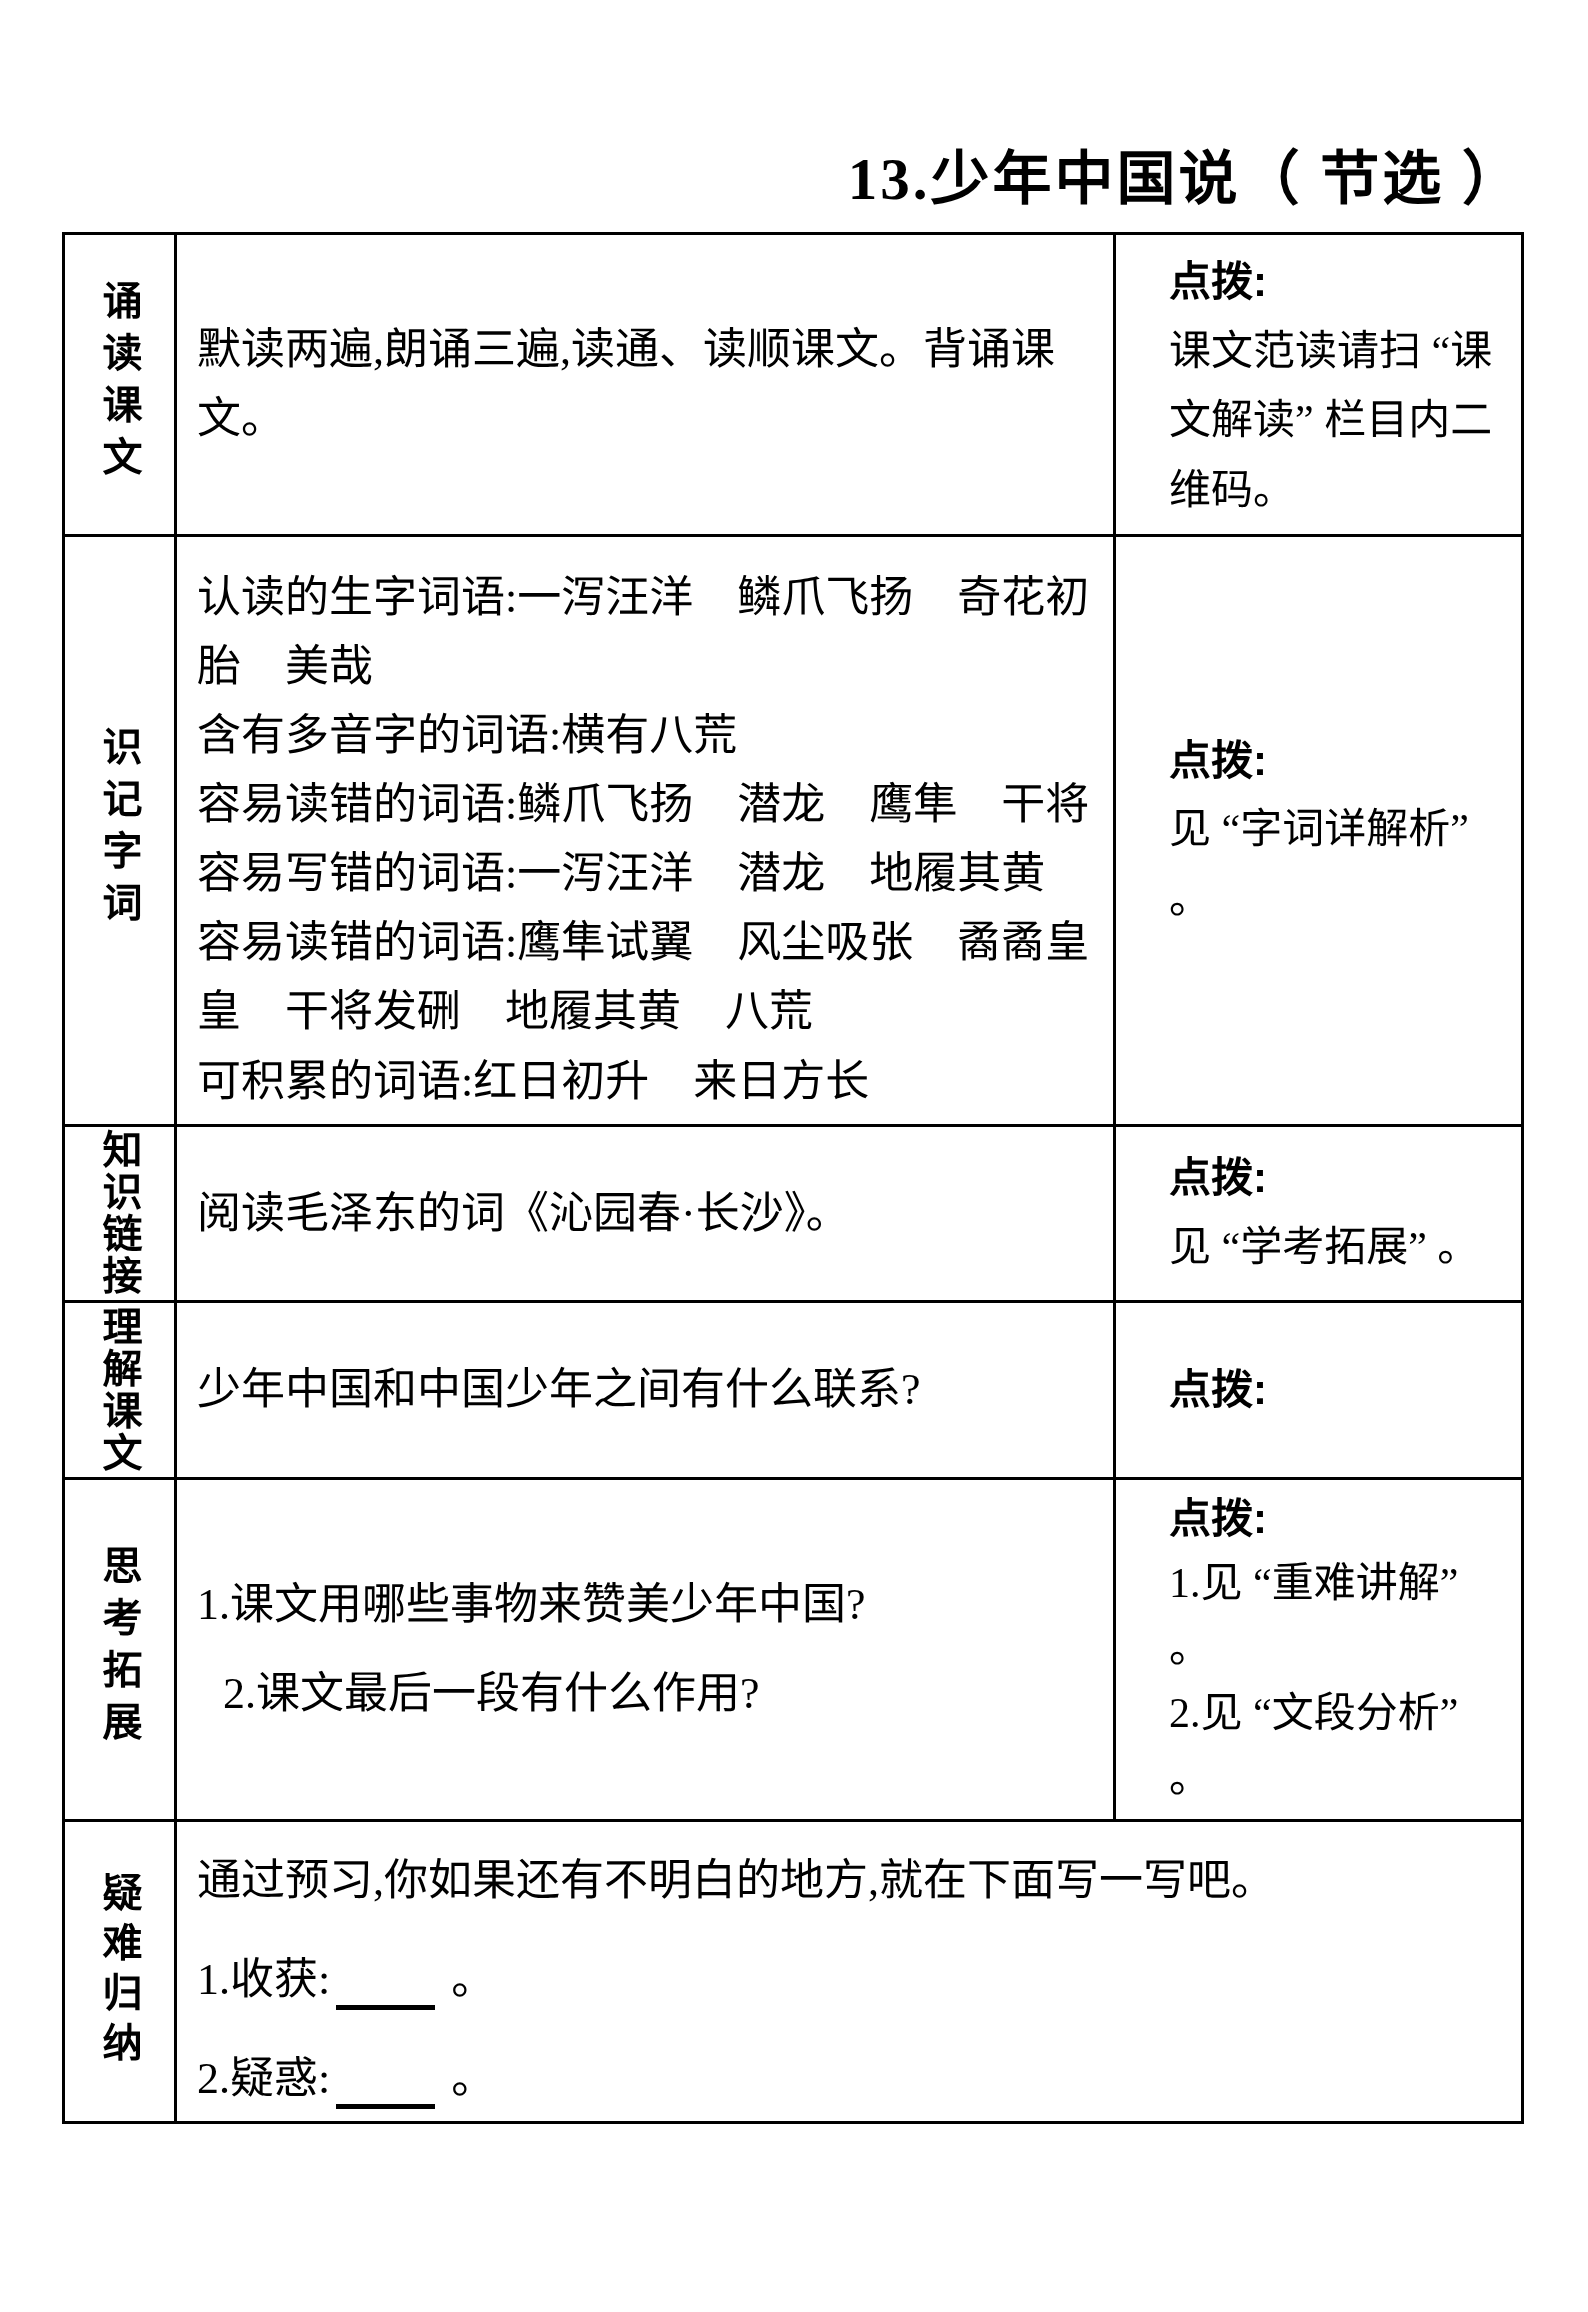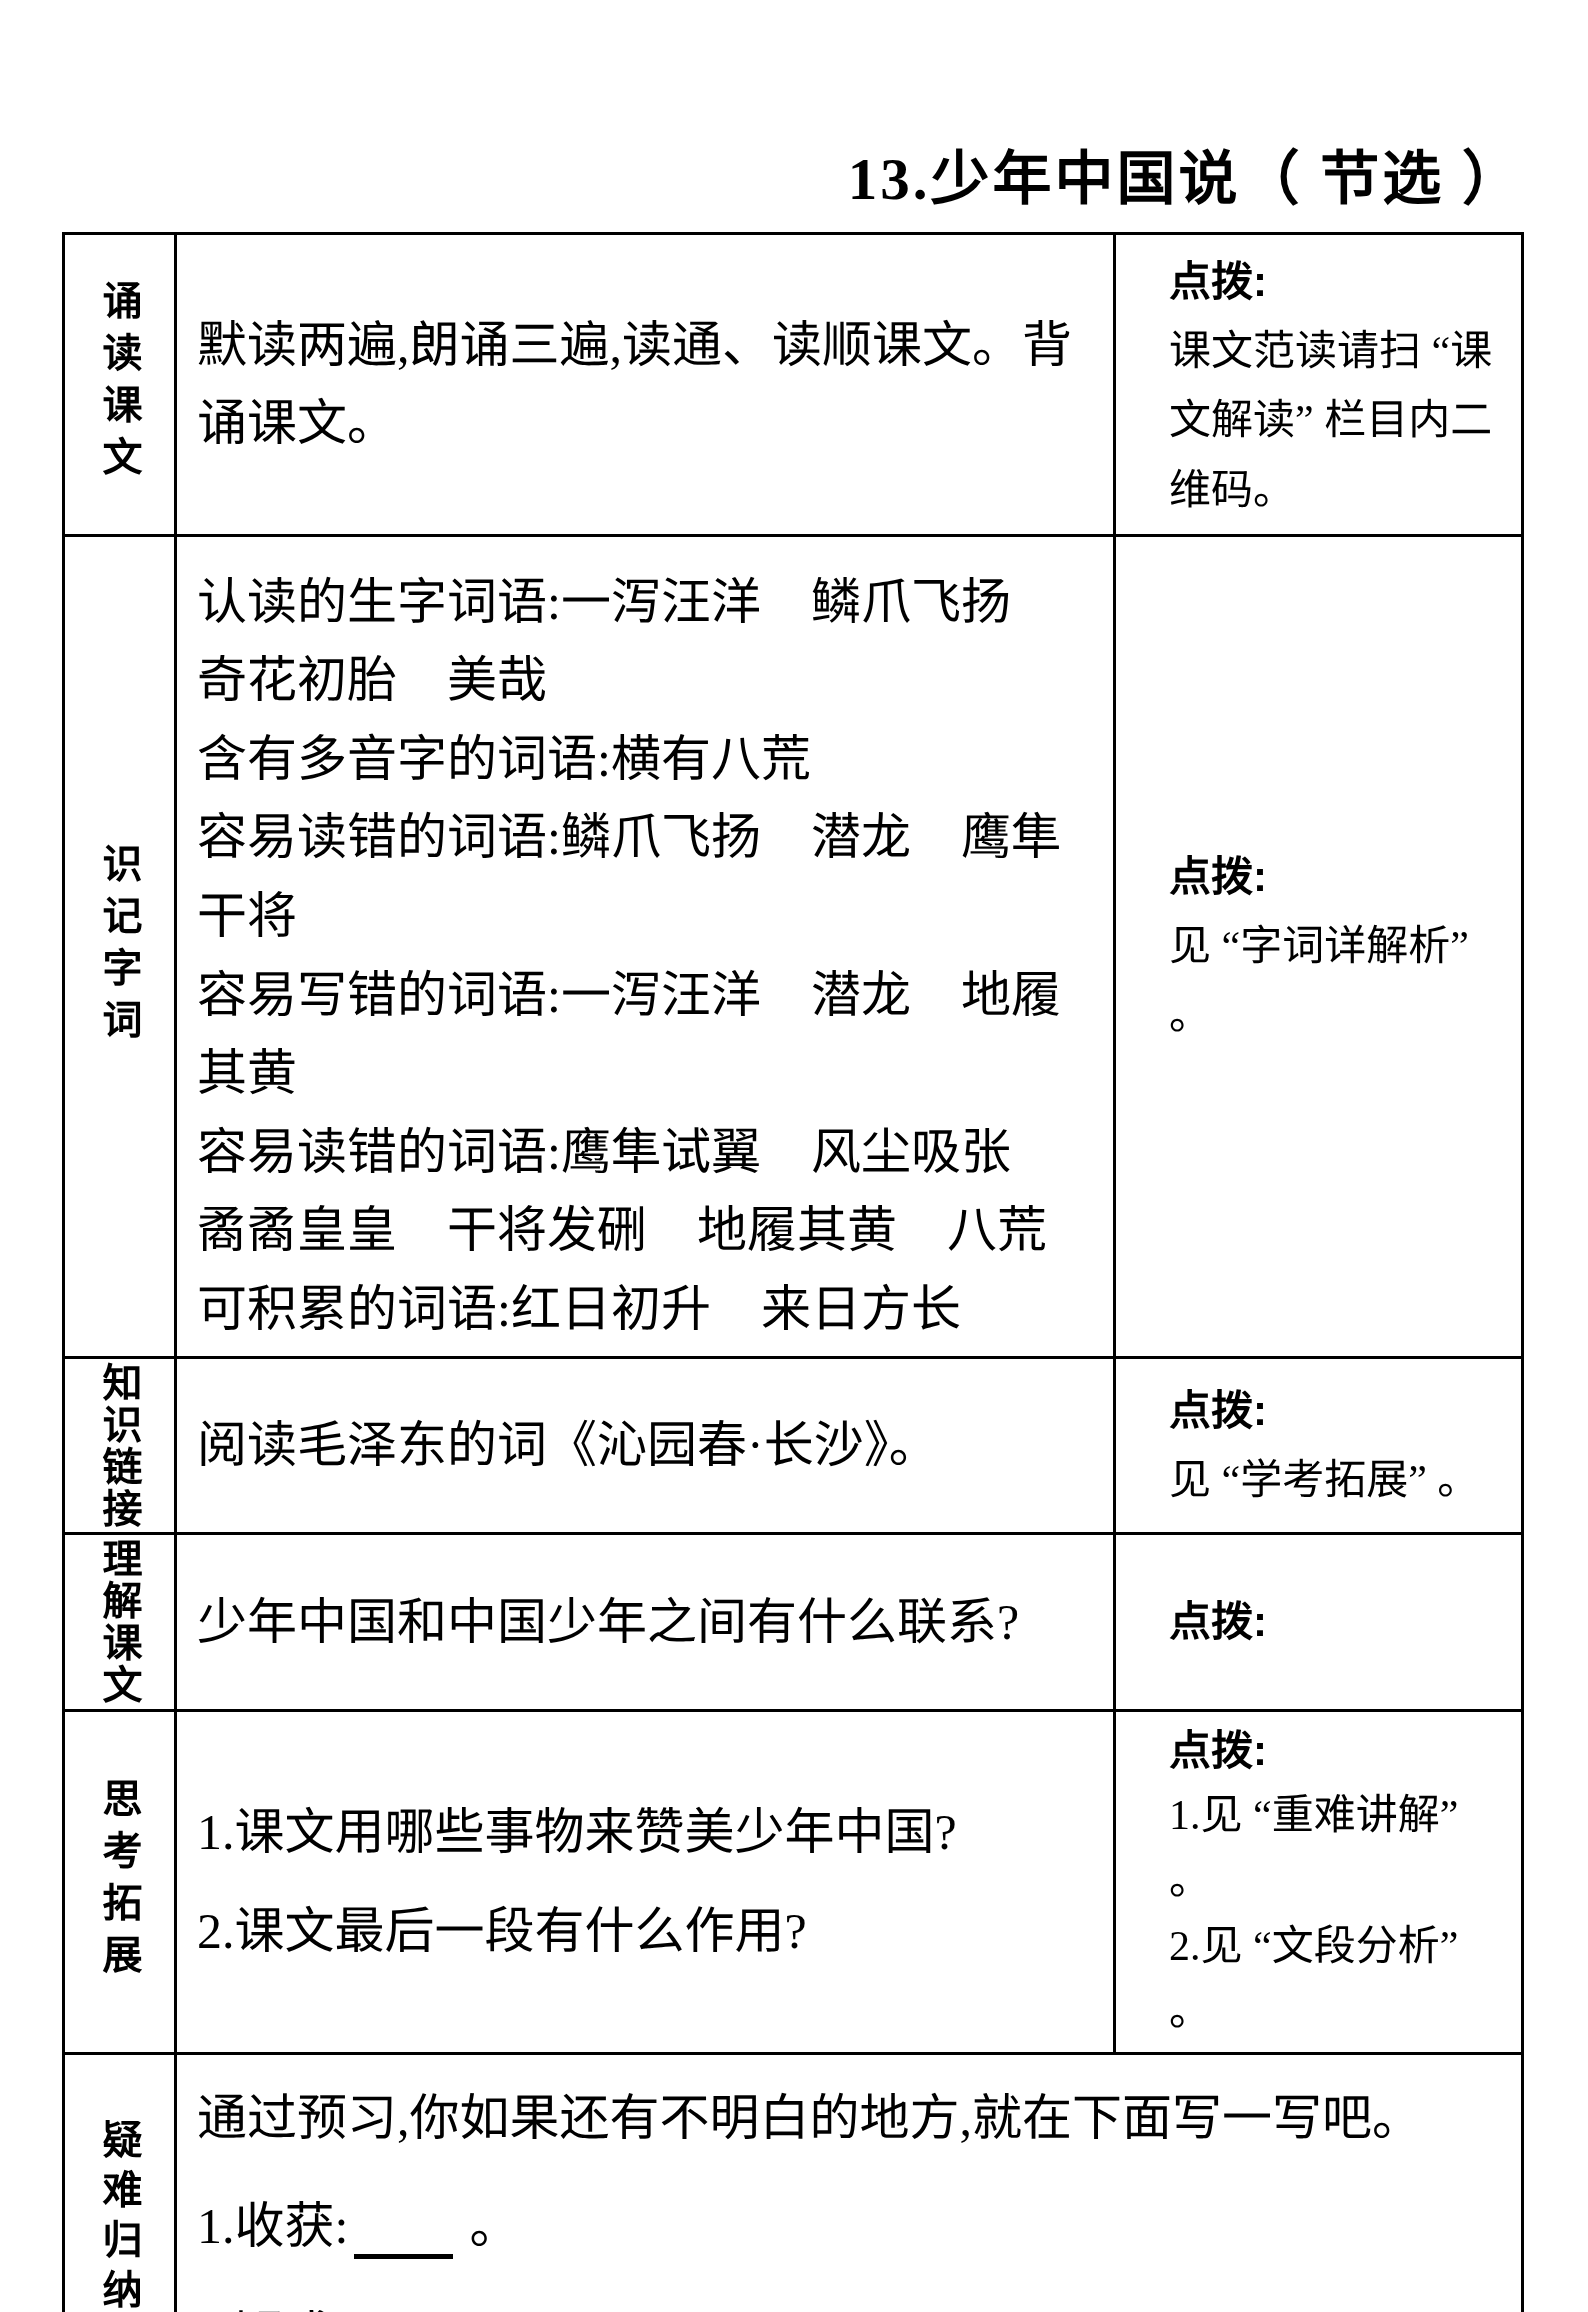--- a/index.html
+++ b/index.html
@@ -71,31 +71,31 @@
     font-weight: bold;
     font-size: 40px;
     letter-spacing: 12px;
     line-height: 1;
   }
   .r3 .vlabel, .r4 .vlabel { letter-spacing: 2px; }
   .r6 .vlabel { letter-spacing: 10px; }
 
   
   .content-cell {
-    font-size: 50px;
+    font-size: 44px;
     line-height: 1.571;
     padding: 8px 20px;
     display: flex;
     flex-direction: column;
     justify-content: center;
     line-break: strict;
   }
   .content-cell p { margin: 0; }
   .r2 .content-cell { justify-content: flex-start; padding-top: 26px; }
-  .r5 .content-cell p + p { margin-top: 20px; }
+  .r5 .content-cell p + p { margin-top: 20px; margin-left: 26px; }
 
   
   .tip-cell {
     font-size: 42px;
     line-height: 1.66;
     padding: 8px 16px 8px 53px;
     display: flex;
     flex-direction: column;
     justify-content: center;
     line-break: strict;

